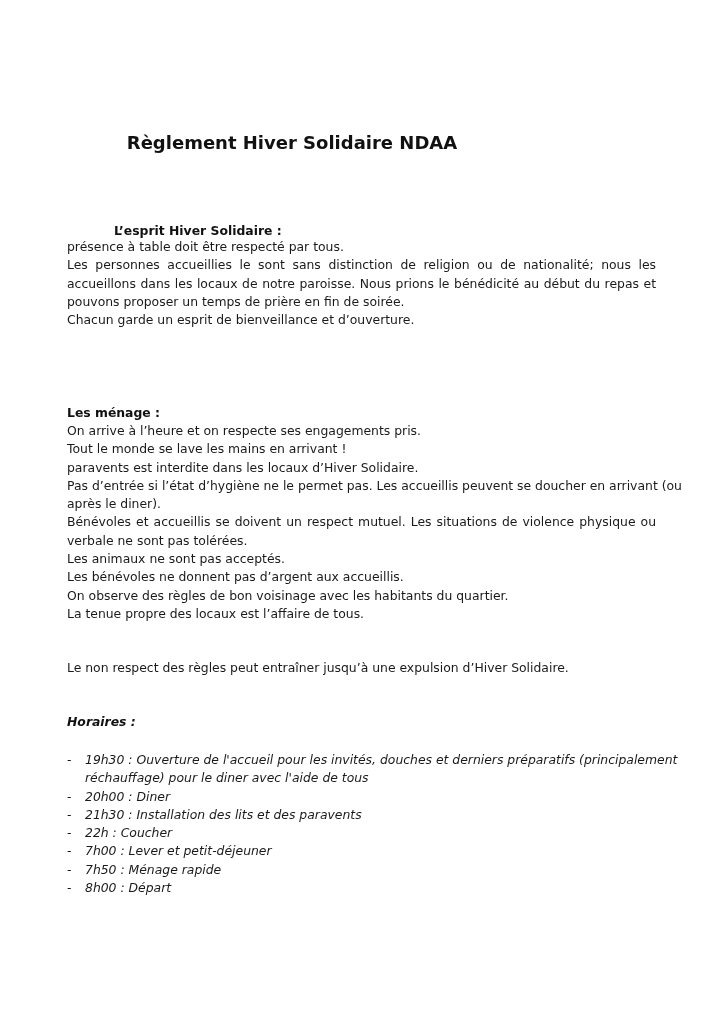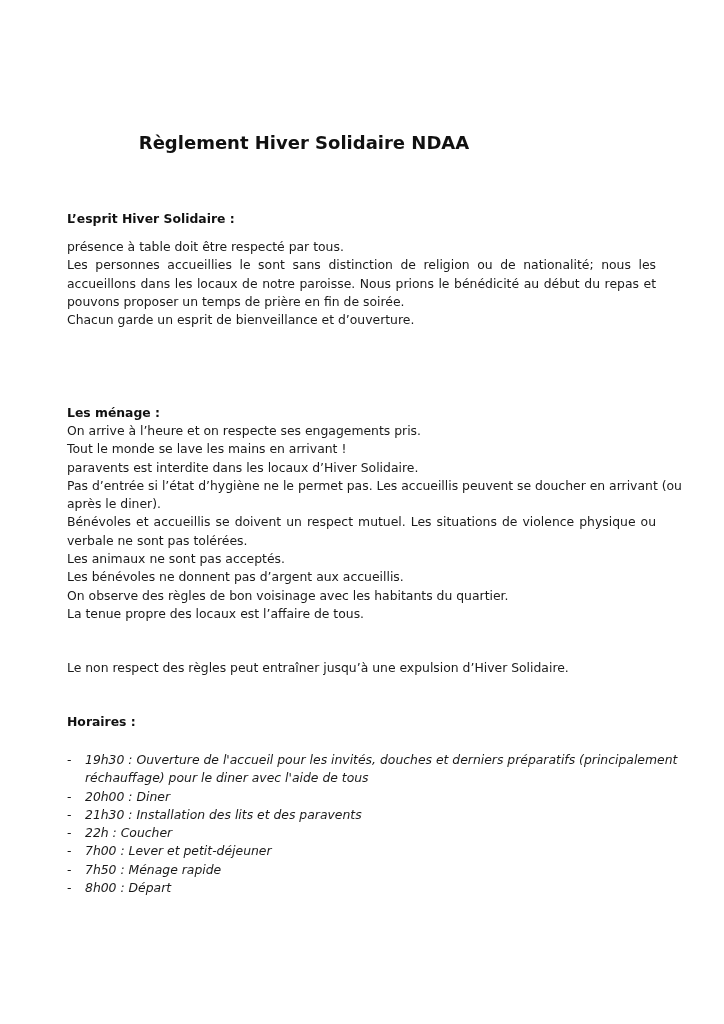--- a/index.html
+++ b/index.html
@@ -25,21 +25,20 @@
       position: absolute;
       top: 131px;
       left: 0;
       width: 584px;
       text-align: center;
       font-weight: bold;
       font-size: 18px;
       letter-spacing: 0px;
       line-height: 24px;
       color: #111;
-      margin-left: 12px;
     }
     .section-heading {
       position: absolute;
       left: 67px;
       font-weight: bold;
       font-size: 12.4px;
       line-height: 18px;
       color: #111;
     }
     .para {
@@ -90,21 +89,21 @@
       text-align-last: justify;
     }
   </style>
 </head>
 <body>
 
 <div class="page">
 
   <div class="title">Règlement Hiver Solidaire NDAA</div>
 
-  <div class="section-heading" style="top:210px;">L’esprit Hiver Solidaire :</div>
+  <div class="section-heading" style="top:222px;margin-left:47px;">L’esprit Hiver Solidaire :</div>
 
   <div class="para" style="top:238px;">
     <span class="line last">présence à table doit être respecté par tous.</span>
     <span class="line">Les personnes accueillies le sont sans distinction de religion ou de nationalité; nous les</span>
     <span class="line">accueillons dans les locaux de notre paroisse. Nous prions le bénédicité au début du repas et</span>
     <span class="line last">pouvons proposer un temps de prière en fin de soirée.</span>
     <span class="line last">Chacun garde un esprit de bienveillance et d’ouverture.</span>
   </div>
 
   <div class="section-heading" style="top:404px;">Les ménage :</div>
@@ -120,21 +119,21 @@
     <span class="line last">Les animaux ne sont pas acceptés.</span>
     <span class="line last">Les bénévoles ne donnent pas d’argent aux accueillis.</span>
     <span class="line last">On observe des règles de bon voisinage avec les habitants du quartier.</span>
     <span class="line last">La tenue propre des locaux est l’affaire de tous.</span>
   </div>
 
   <div class="para" style="top:659px;">
     <span class="line last">Le non respect des règles peut entraîner jusqu’à une expulsion d’Hiver Solidaire.</span>
   </div>
 
-  <div class="section-heading" style="top:713px;">Horaires :</div>
+  <div class="section-heading" style="top:713px;font-style:italic;">Horaires :</div>
 
   <ul class="schedule" style="top:751px;">
     <li>
       <span class="dash">-</span>
       <span class="item-line just">19h30 : Ouverture de l'accueil pour les invités, douches et derniers préparatifs (principalement</span>
       <span class="item-line">réchauffage) pour le diner avec l'aide de tous</span>
     </li>
     <li>
       <span class="dash">-</span>
       <span class="item-line">20h00 : Diner</span>

